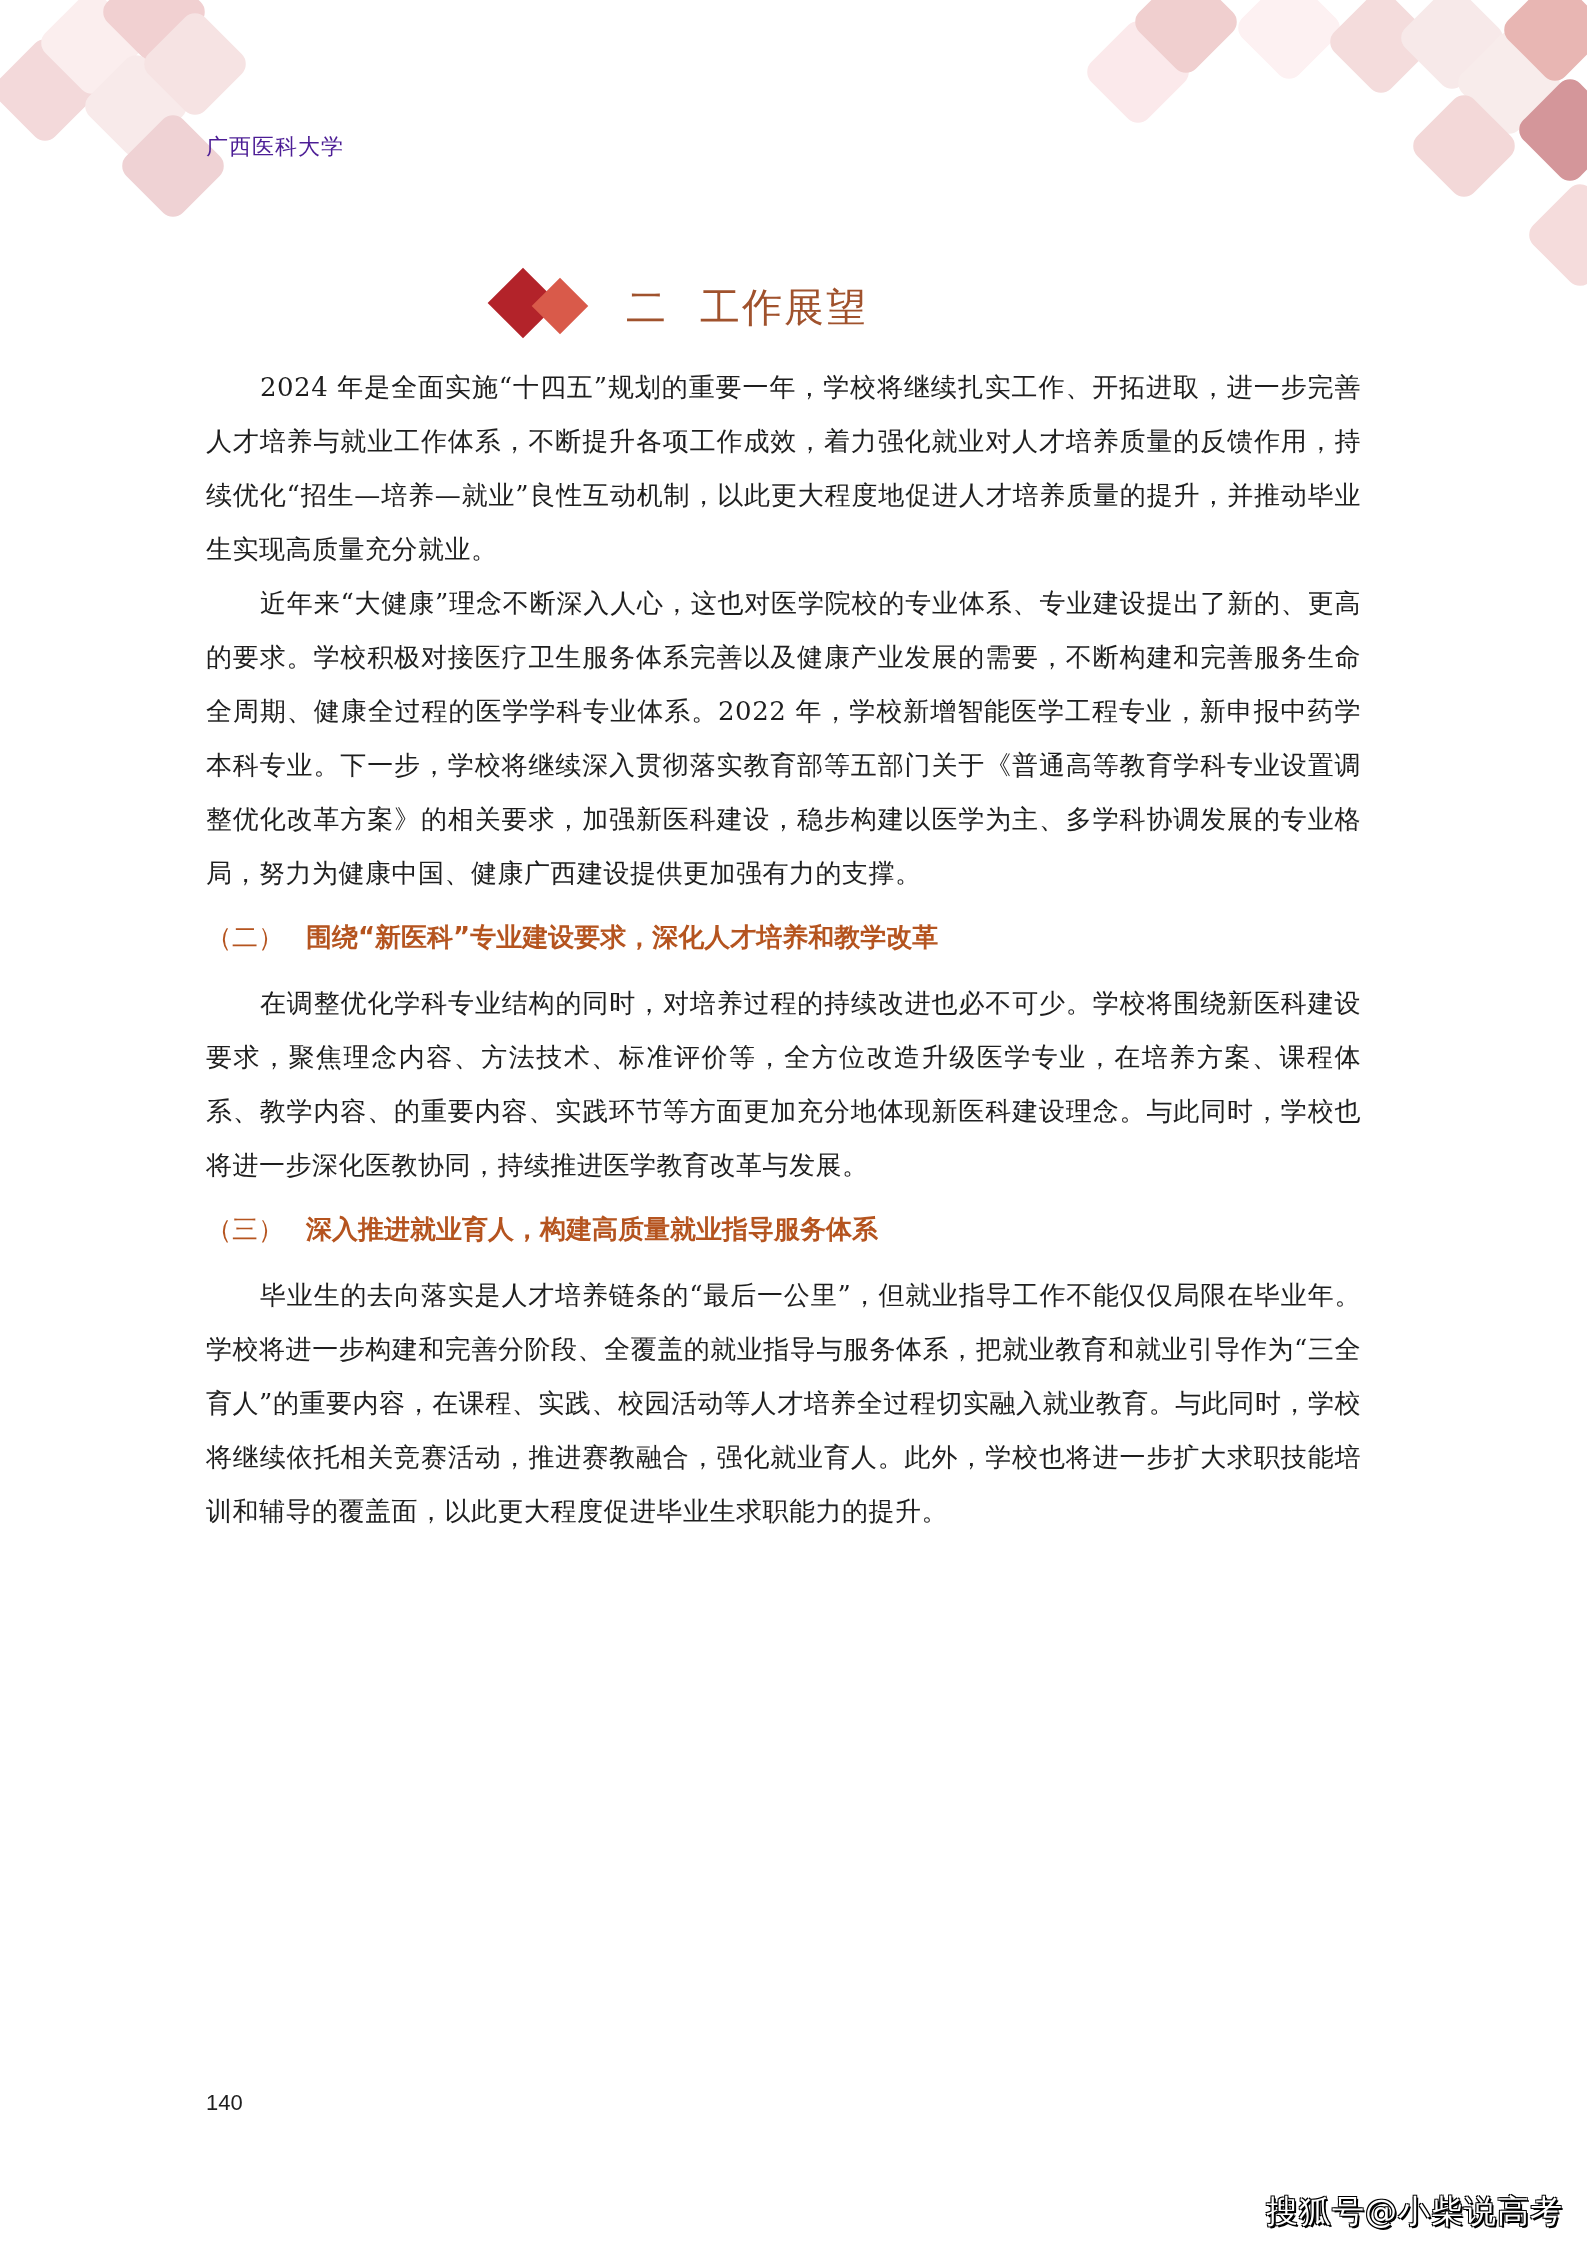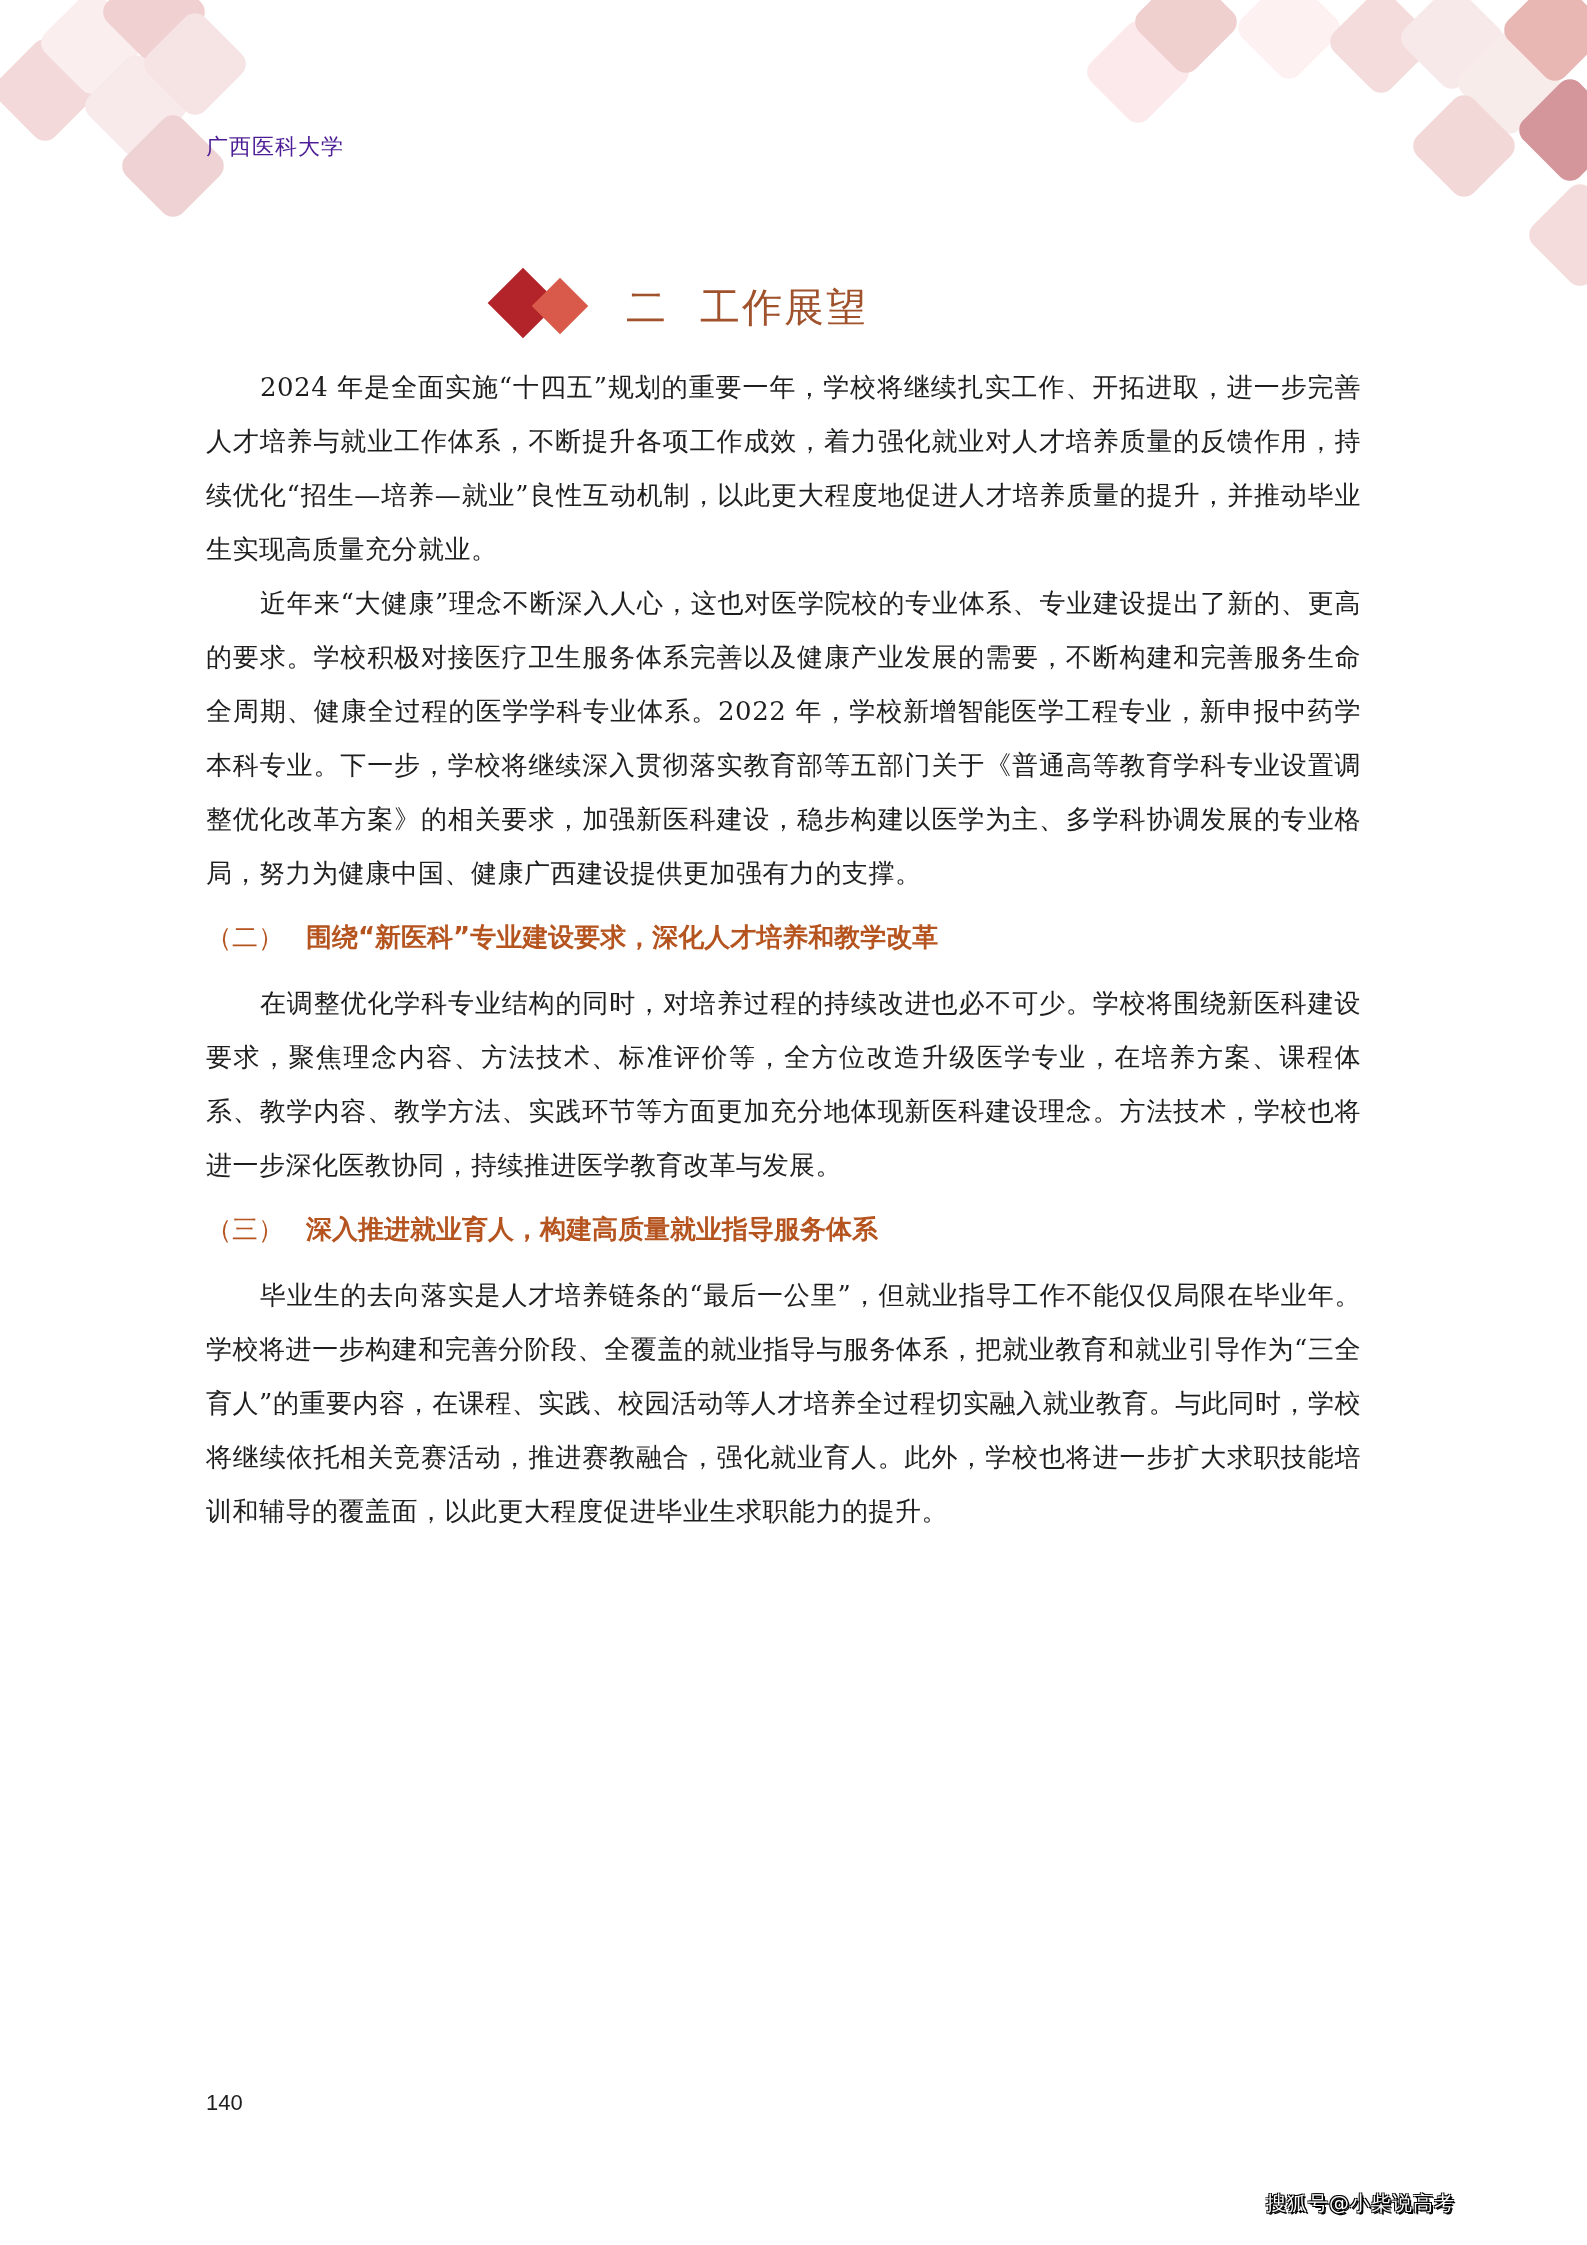--- a/index.html
+++ b/index.html
@@ -10,21 +10,21 @@
     .diamond-icon { position: relative; width: 110px; height: 70px; margin-right: 26px; }
     .diamond-icon .d1 { position: absolute; left: 8px; top: 6px; width: 50px; height: 50px; background: #b3232a; transform: rotate(45deg); }
     .diamond-icon .d2 { position: absolute; left: 50px; top: 14px; width: 40px; height: 40px; background: #d95a4a; transform: rotate(45deg); }
     .section-num { font-size: 40px; color: #a0522d; margin-right: 34px; font-family: "DejaVu Sans", "Liberation Sans", sans-serif; }
     .section-title { font-size: 40px; color: #a0522d; font-family: "DejaVu Sans", "Liberation Sans", sans-serif; letter-spacing: 2px; text-align: center; }
     .content { position: absolute; left: 206px; top: 360px; width: 1155px; }
     .para { font-size: 26px; line-height: 54px; text-indent: 54px; text-align: justify; margin: 0; letter-spacing: 0.5px; }
     .subheading { font-size: 26px; line-height: 54px; color: #b5541f; font-weight: bold; font-family: "DejaVu Sans", "Liberation Sans", sans-serif; margin: 10px 0 12px 0; white-space: nowrap; }
     .subheading .num { display: inline-block; width: 100px; font-weight: normal; }
     .page-number { position: absolute; left: 206px; top: 2090px; font-size: 22px; color: #1e1e1e; font-family: Liberation Sans, sans-serif; }
-    .watermark { position: absolute; left: 1266px; top: 2190px; font-size: 20px; color: #ffffff; font-family: "DejaVu Sans", sans-serif; text-shadow: 1px 1px 0 #000, -1px -1px 0 #000, 1px -1px 0 #000, -1px 1px 0 #000, 2px 2px 0 #000; letter-spacing: 1px; }
+    .watermark { position: absolute; left: 1266px; top: 2190px; font-size: 32px; color: #ffffff; font-family: "DejaVu Sans", sans-serif; text-shadow: 1px 1px 0 #000, -1px -1px 0 #000, 1px -1px 0 #000, -1px 1px 0 #000, 2px 2px 0 #000; letter-spacing: 1px; }
   </style>
 </head>
 <body>
 
 <div>
   <div class="tile" style="left:5px;top:50px;background:#f3d9da;width:80px;height:80px;"></div>
   <div class="tile" style="left:52px;top:3px;background:#fbeeee;width:80px;height:80px;"></div>
   <div class="tile" style="left:114px;top:-28px;background:#f1d0d1;width:80px;height:80px;"></div>
   <div class="tile" style="left:96px;top:66px;background:#f8eaea;width:80px;height:80px;"></div>
   <div class="tile" style="left:155px;top:24px;background:#f6e3e3;width:80px;height:80px;"></div>
@@ -56,21 +56,21 @@
 </div>
 
 <div class="content">
   <p class="para">2024 年是全面实施“十四五”规划的重要一年，学校将继续扎实工作、开拓进取，进一步完善人才培养与就业工作体系，不断提升各项工作成效，着力强化就业对人才培养质量的反馈作用，持续优化“招生—培养—就业”良性互动机制，以此更大程度地促进人才培养质量的提升，并推动毕业生实现高质量充分就业。</p>
 
   <p class="para">近年来“大健康”理念不断深入人心，这也对医学院校的专业体系、专业建设提出了新的、更高的要求。学校积极对接医疗卫生服务体系完善以及健康产业发展的需要，不断构建和完善服务生命全周期、健康全过程的医学学科专业体系。2022 年，学校新增智能医学工程专业，新申报中药学本科专业。下一步，学校将继续深入贯彻落实教育部等五部门关于《普通高等教育学科专业设置调整优化改革方案》的相关要求，加强新医科建设，稳步构建以医学为主、多学科协调发展的专业格局，努力为健康中国、健康广西建设提供更加强有力的支撑。</p>
 
   <div class="subheading">
     <span class="num">（二）</span><span>围绕“新医科”专业建设要求，深化人才培养和教学改革</span>
   </div>
-  <p class="para">在调整优化学科专业结构的同时，对培养过程的持续改进也必不可少。学校将围绕新医科建设要求，聚焦理念内容、方法技术、标准评价等，全方位改造升级医学专业，在培养方案、课程体系、教学内容、教学方法、实践环节等方面更加充分地体现新医科建设理念。方法技术，学校也将进一步深化医教协同，持续推进医学教育改革与发展。</p>
+  <p class="para">在调整优化学科专业结构的同时，对培养过程的持续改进也必不可少。学校将围绕新医科建设要求，聚焦理念内容、方法技术、标准评价等，全方位改造升级医学专业，在培养方案、课程体系、教学内容、的重要内容、实践环节等方面更加充分地体现新医科建设理念。与此同时，学校也将进一步深化医教协同，持续推进医学教育改革与发展。</p>
 
   <div class="subheading">
     <span class="num">（三）</span><span>深入推进就业育人，构建高质量就业指导服务体系</span>
   </div>
   <p class="para">毕业生的去向落实是人才培养链条的“最后一公里”，但就业指导工作不能仅仅局限在毕业年。学校将进一步构建和完善分阶段、全覆盖的就业指导与服务体系，把就业教育和就业引导作为“三全育人”的重要内容，在课程、实践、校园活动等人才培养全过程切实融入就业教育。与此同时，学校将继续依托相关竞赛活动，推进赛教融合，强化就业育人。此外，学校也将进一步扩大求职技能培训和辅导的覆盖面，以此更大程度促进毕业生求职能力的提升。</p>
 </div>
 
 <div class="page-number">140</div>
 <div class="watermark">搜狐号@小柴说高考</div>
 

